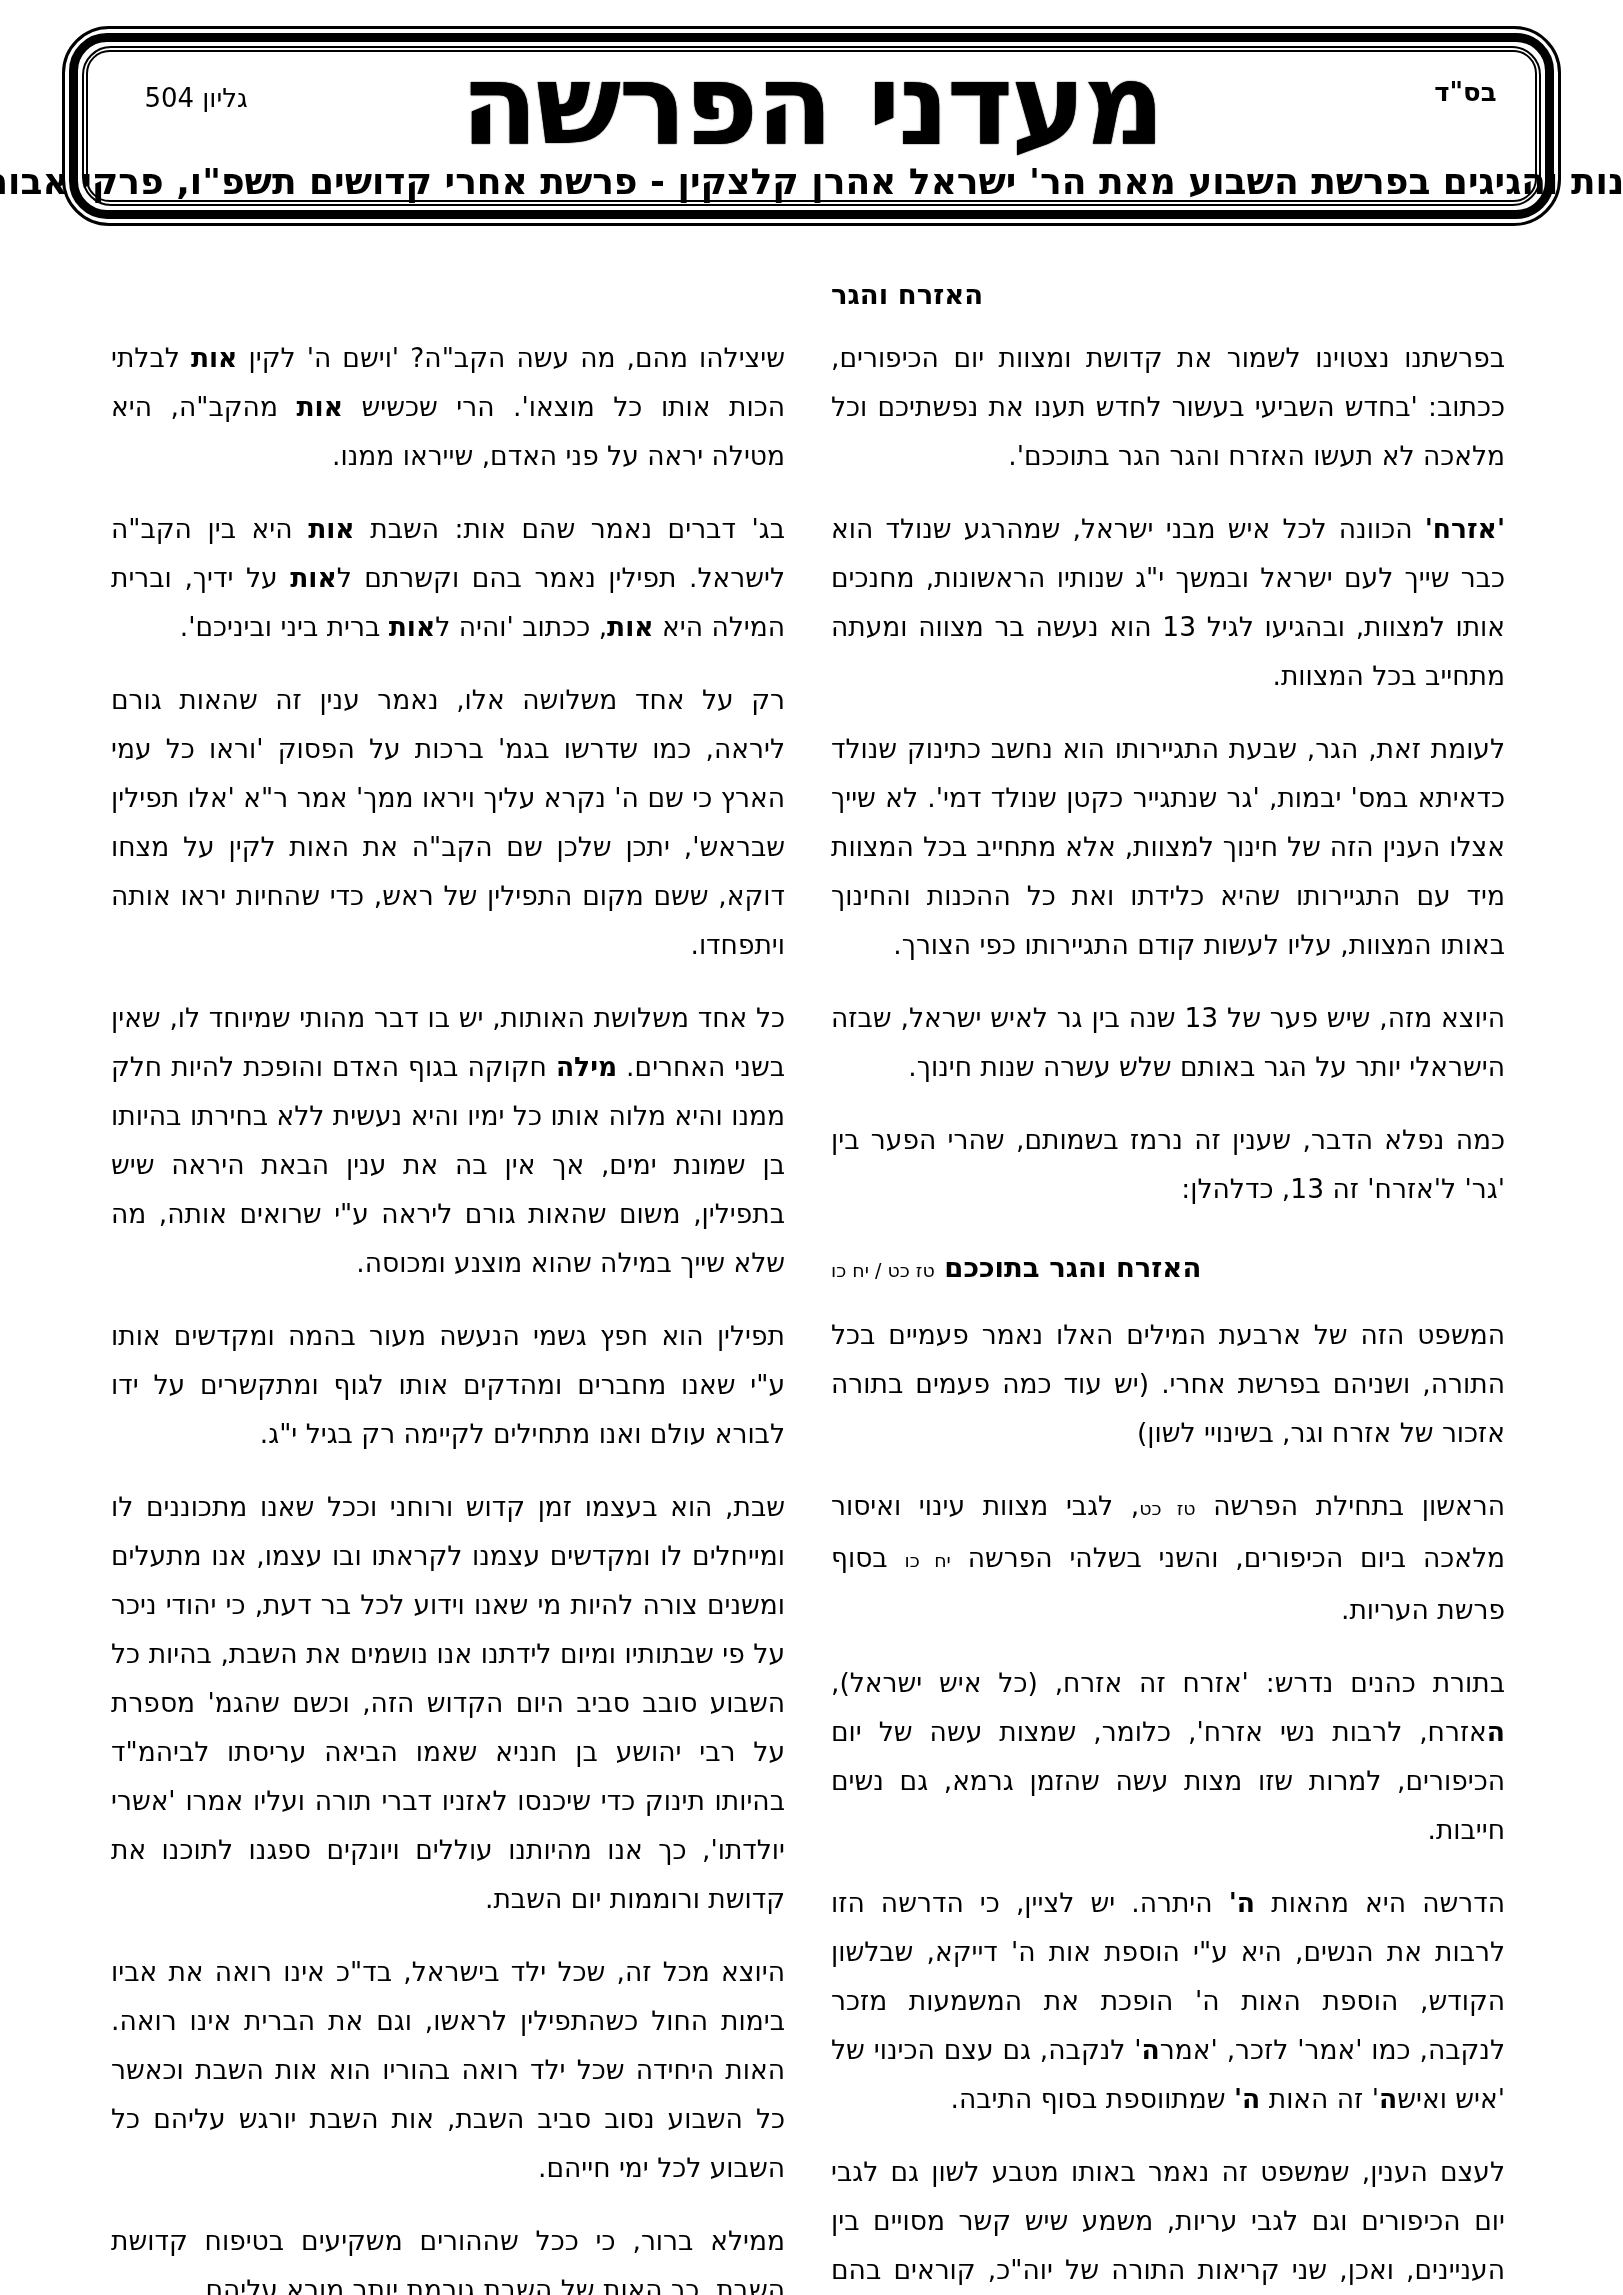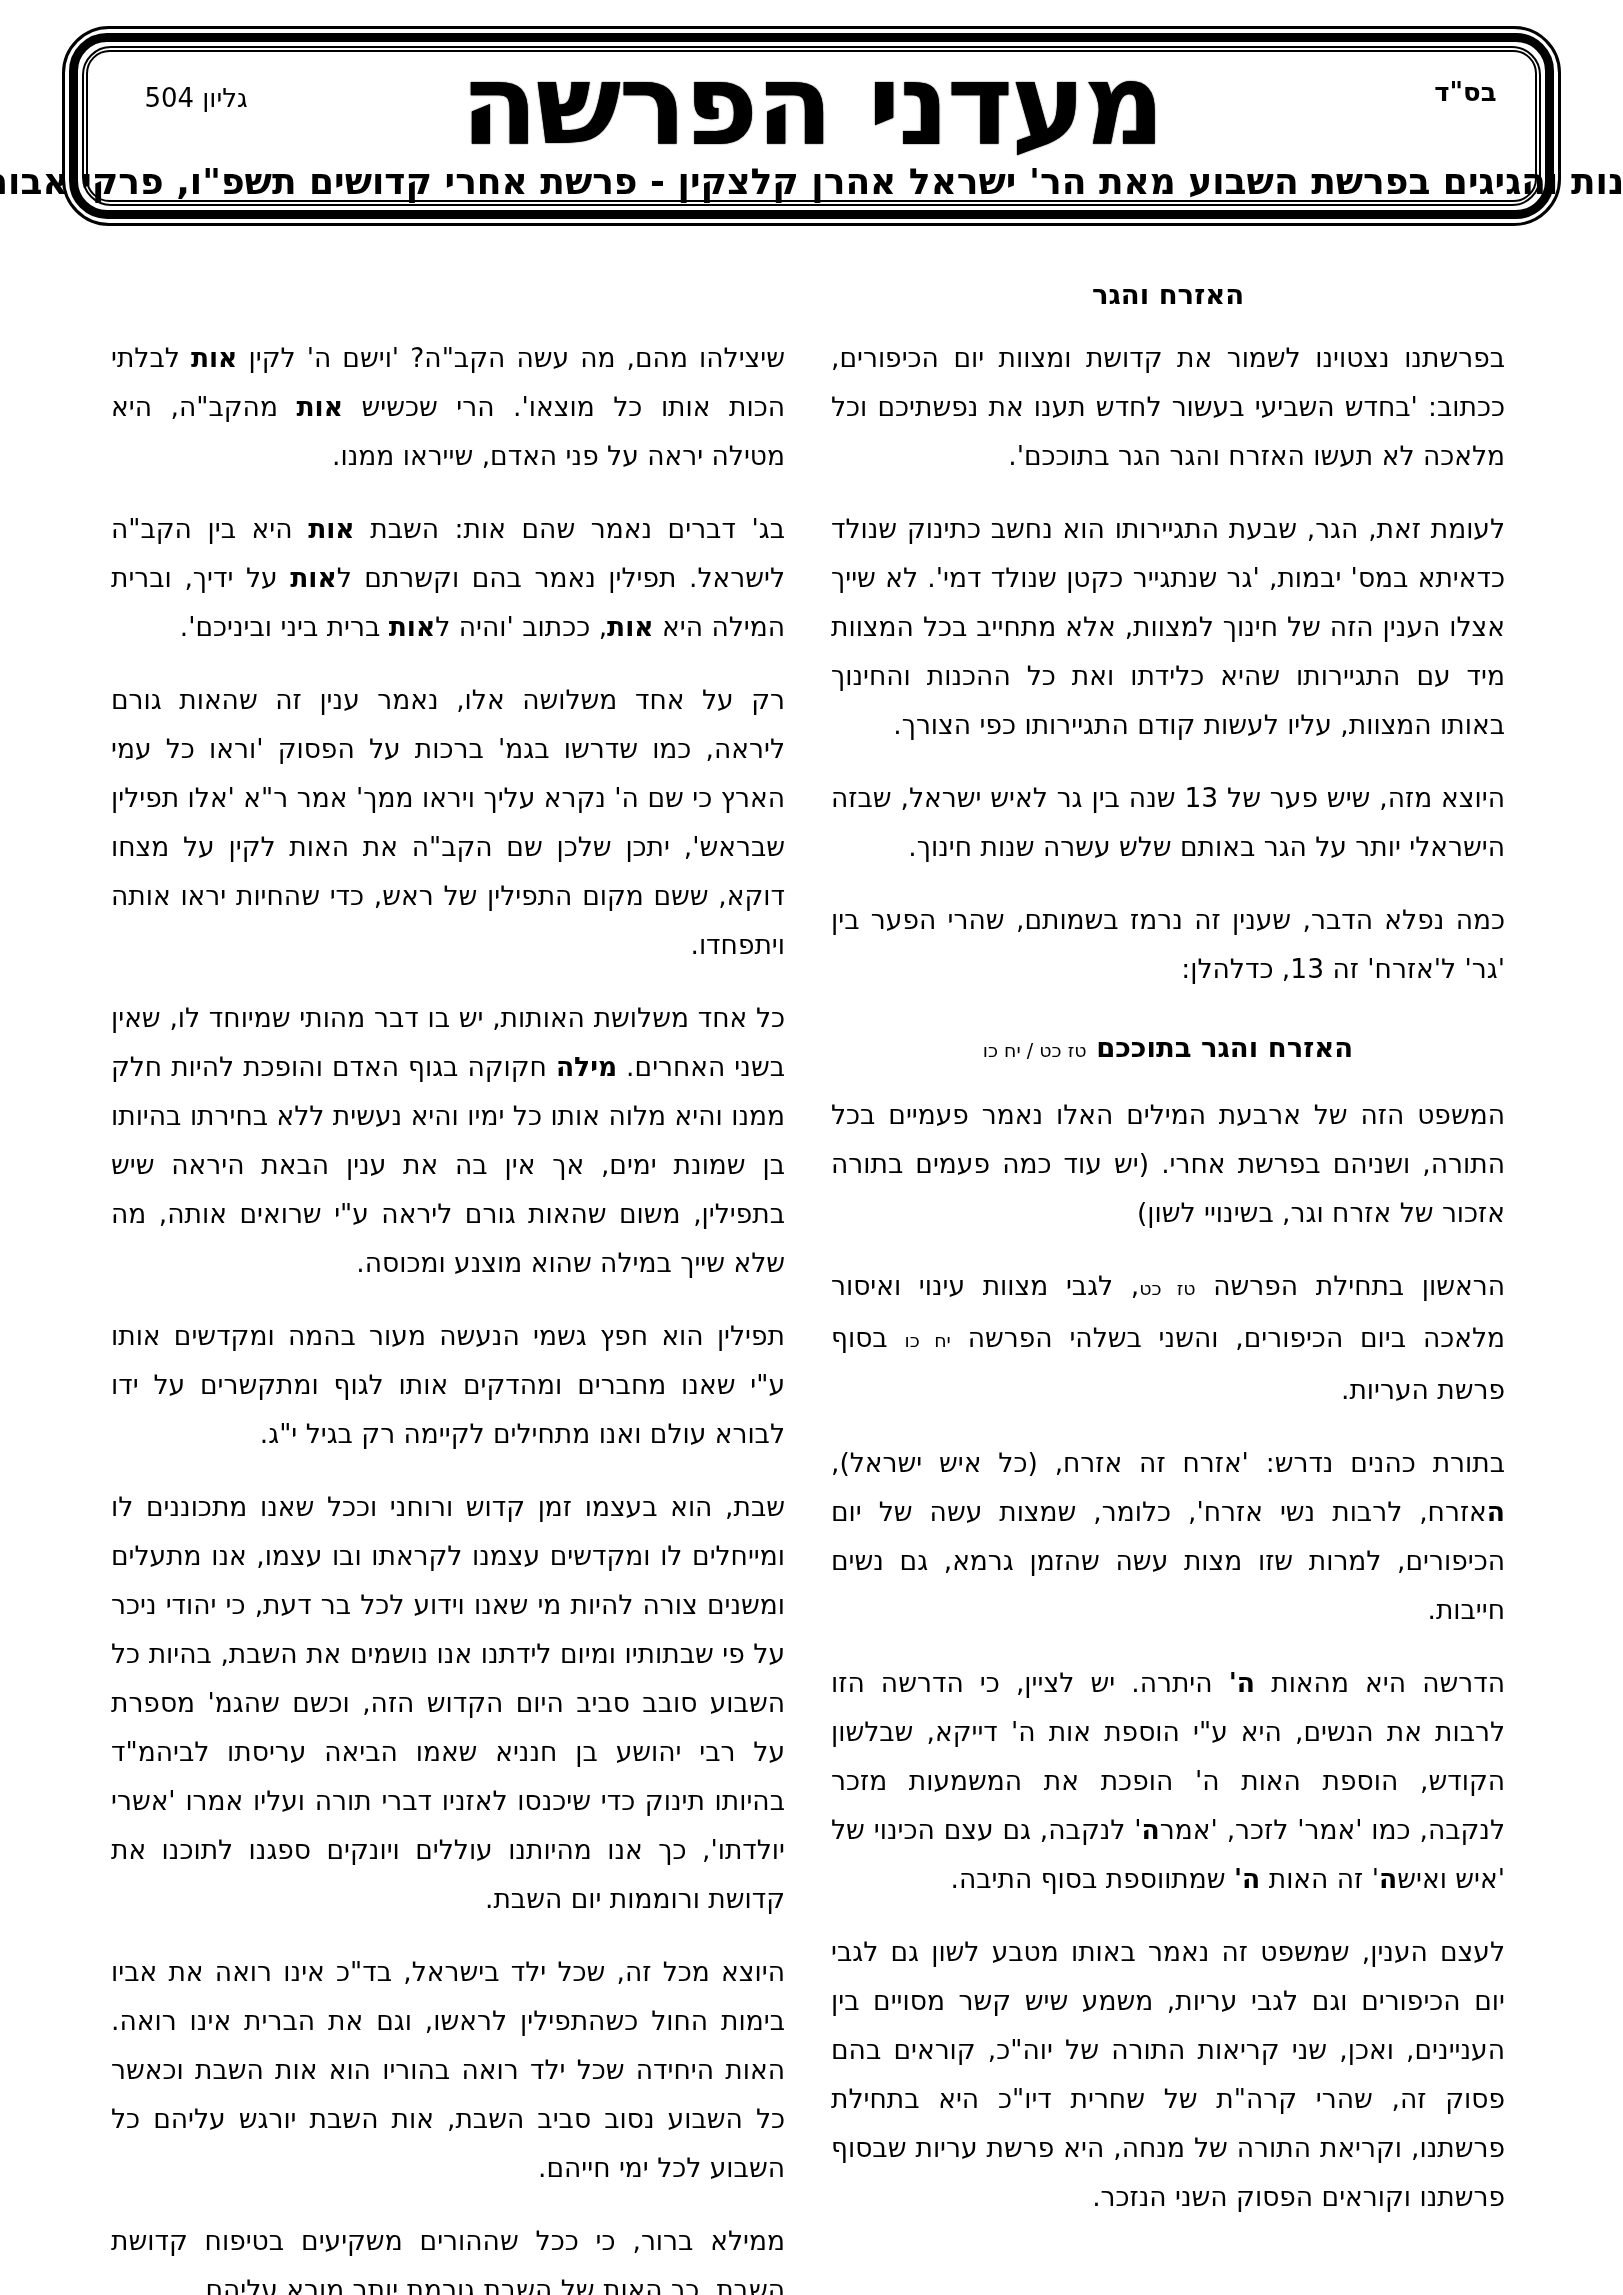--- a/index.html
+++ b/index.html
@@ -61,21 +61,21 @@
   }
   .col{width:674px; box-sizing:border-box;}
   .col-left{padding-top:63px;}
   p.para{
     font-size:26.5px; line-height:49px;
     text-align:justify;
     margin:0 0 24px 0;
   }
   h2.sec-h{
     font-size:27.5px; line-height:49px; font-weight:bold;
-    text-align:center;
+    text-align:left;
     margin:30px 0 14.4px 0;
   }
   .col h2.sec-h:first-child{margin-top:0;}
   .b{font-weight:bold;}
   .sm{font-size:19px; font-weight:normal;}
   h2 .sm{font-weight:normal;}
 </style>
 </head>
 <body>
 
@@ -93,20 +93,21 @@
           </div>
         </div>
       </div>
     </div>
   </div>
 
   <div class="columns">
     <div class="col col-right">
         <h2 class="sec-h"><span>האזרח והגר</span></h2>
         <p class="para"><span>בפרשתנו נצטוינו לשמור את קדושת ומצוות יום הכיפורים, ככתוב: 'בחדש השביעי בעשור לחדש תענו את נפשתיכם וכל מלאכה לא תעשו האזרח והגר הגר בתוככם'.</span></p>
+        <p class="para"><span class="b">'אזרח'</span><span> הכוונה לכל איש מבני ישראל, שמהרגע שנולד הוא כבר שייך לעם ישראל ובמשך י"ג שנותיו הראשונות, מחנכים אותו למצוות, ובהגיעו לגיל 13 הוא נעשה בר מצווה ומעתה מתחייב בכל המצוות.</span></p>
         <p class="para"><span>לעומת זאת, הגר, שבעת התגיירותו הוא נחשב כתינוק שנולד כדאיתא במס' יבמות, 'גר שנתגייר כקטן שנולד דמי'. לא שייך אצלו הענין הזה של חינוך למצוות, אלא מתחייב בכל המצוות מיד עם התגיירותו שהיא כלידתו ואת כל ההכנות והחינוך באותו המצוות, עליו לעשות קודם התגיירותו כפי הצורך.</span></p>
         <p class="para"><span>היוצא מזה, שיש פער של 13 שנה בין גר לאיש ישראל, שבזה הישראלי יותר על הגר באותם שלש עשרה שנות חינוך.</span></p>
         <p class="para"><span>כמה נפלא הדבר, שענין זה נרמז בשמותם, שהרי הפער בין 'גר' ל'אזרח' זה 13, כדלהלן:</span></p>
         <h2 class="sec-h"><span>האזרח והגר בתוככם </span><span class="sm">טז כט / יח כו</span></h2>
         <p class="para"><span>המשפט הזה של ארבעת המילים האלו נאמר פעמיים בכל התורה, ושניהם בפרשת אחרי. (יש עוד כמה פעמים בתורה אזכור של אזרח וגר, בשינויי לשון)</span></p>
         <p class="para"><span>הראשון בתחילת הפרשה </span><span class="sm">טז כט</span><span>, לגבי מצוות עינוי ואיסור מלאכה ביום הכיפורים, והשני בשלהי הפרשה </span><span class="sm">יח כו</span><span> בסוף פרשת העריות.</span></p>
         <p class="para"><span>בתורת כהנים נדרש: 'אזרח זה אזרח, (כל איש ישראל), </span><span class="b">ה</span><span>אזרח, לרבות נשי אזרח', כלומר, שמצות עשה של יום הכיפורים, למרות שזו מצות עשה שהזמן גרמא, גם נשים חייבות.</span></p>
         <p class="para"><span>הדרשה היא מהאות </span><span class="b">ה'</span><span> היתרה. יש לציין, כי הדרשה הזו לרבות את הנשים, היא ע"י הוספת אות ה' דייקא, שבלשון הקודש, הוספת האות ה' הופכת את המשמעות מזכר לנקבה, כמו 'אמר' לזכר, 'אמר</span><span class="b">ה</span><span>' לנקבה, גם עצם הכינוי של 'איש ואיש</span><span class="b">ה</span><span>' זה האות </span><span class="b">ה'</span><span> שמתווספת בסוף התיבה.</span></p>
         <p class="para"><span>לעצם הענין, שמשפט זה נאמר באותו מטבע לשון גם לגבי יום הכיפורים וגם לגבי עריות, משמע שיש קשר מסויים בין העניינים, ואכן, שני קריאות התורה של יוה"כ, קוראים בהם פסוק זה, שהרי קרה"ת של שחרית דיו"כ היא בתחילת פרשתנו, וקריאת התורה של מנחה, היא פרשת עריות שבסוף פרשתנו וקוראים הפסוק השני הנזכר.</span></p>
       </div>

